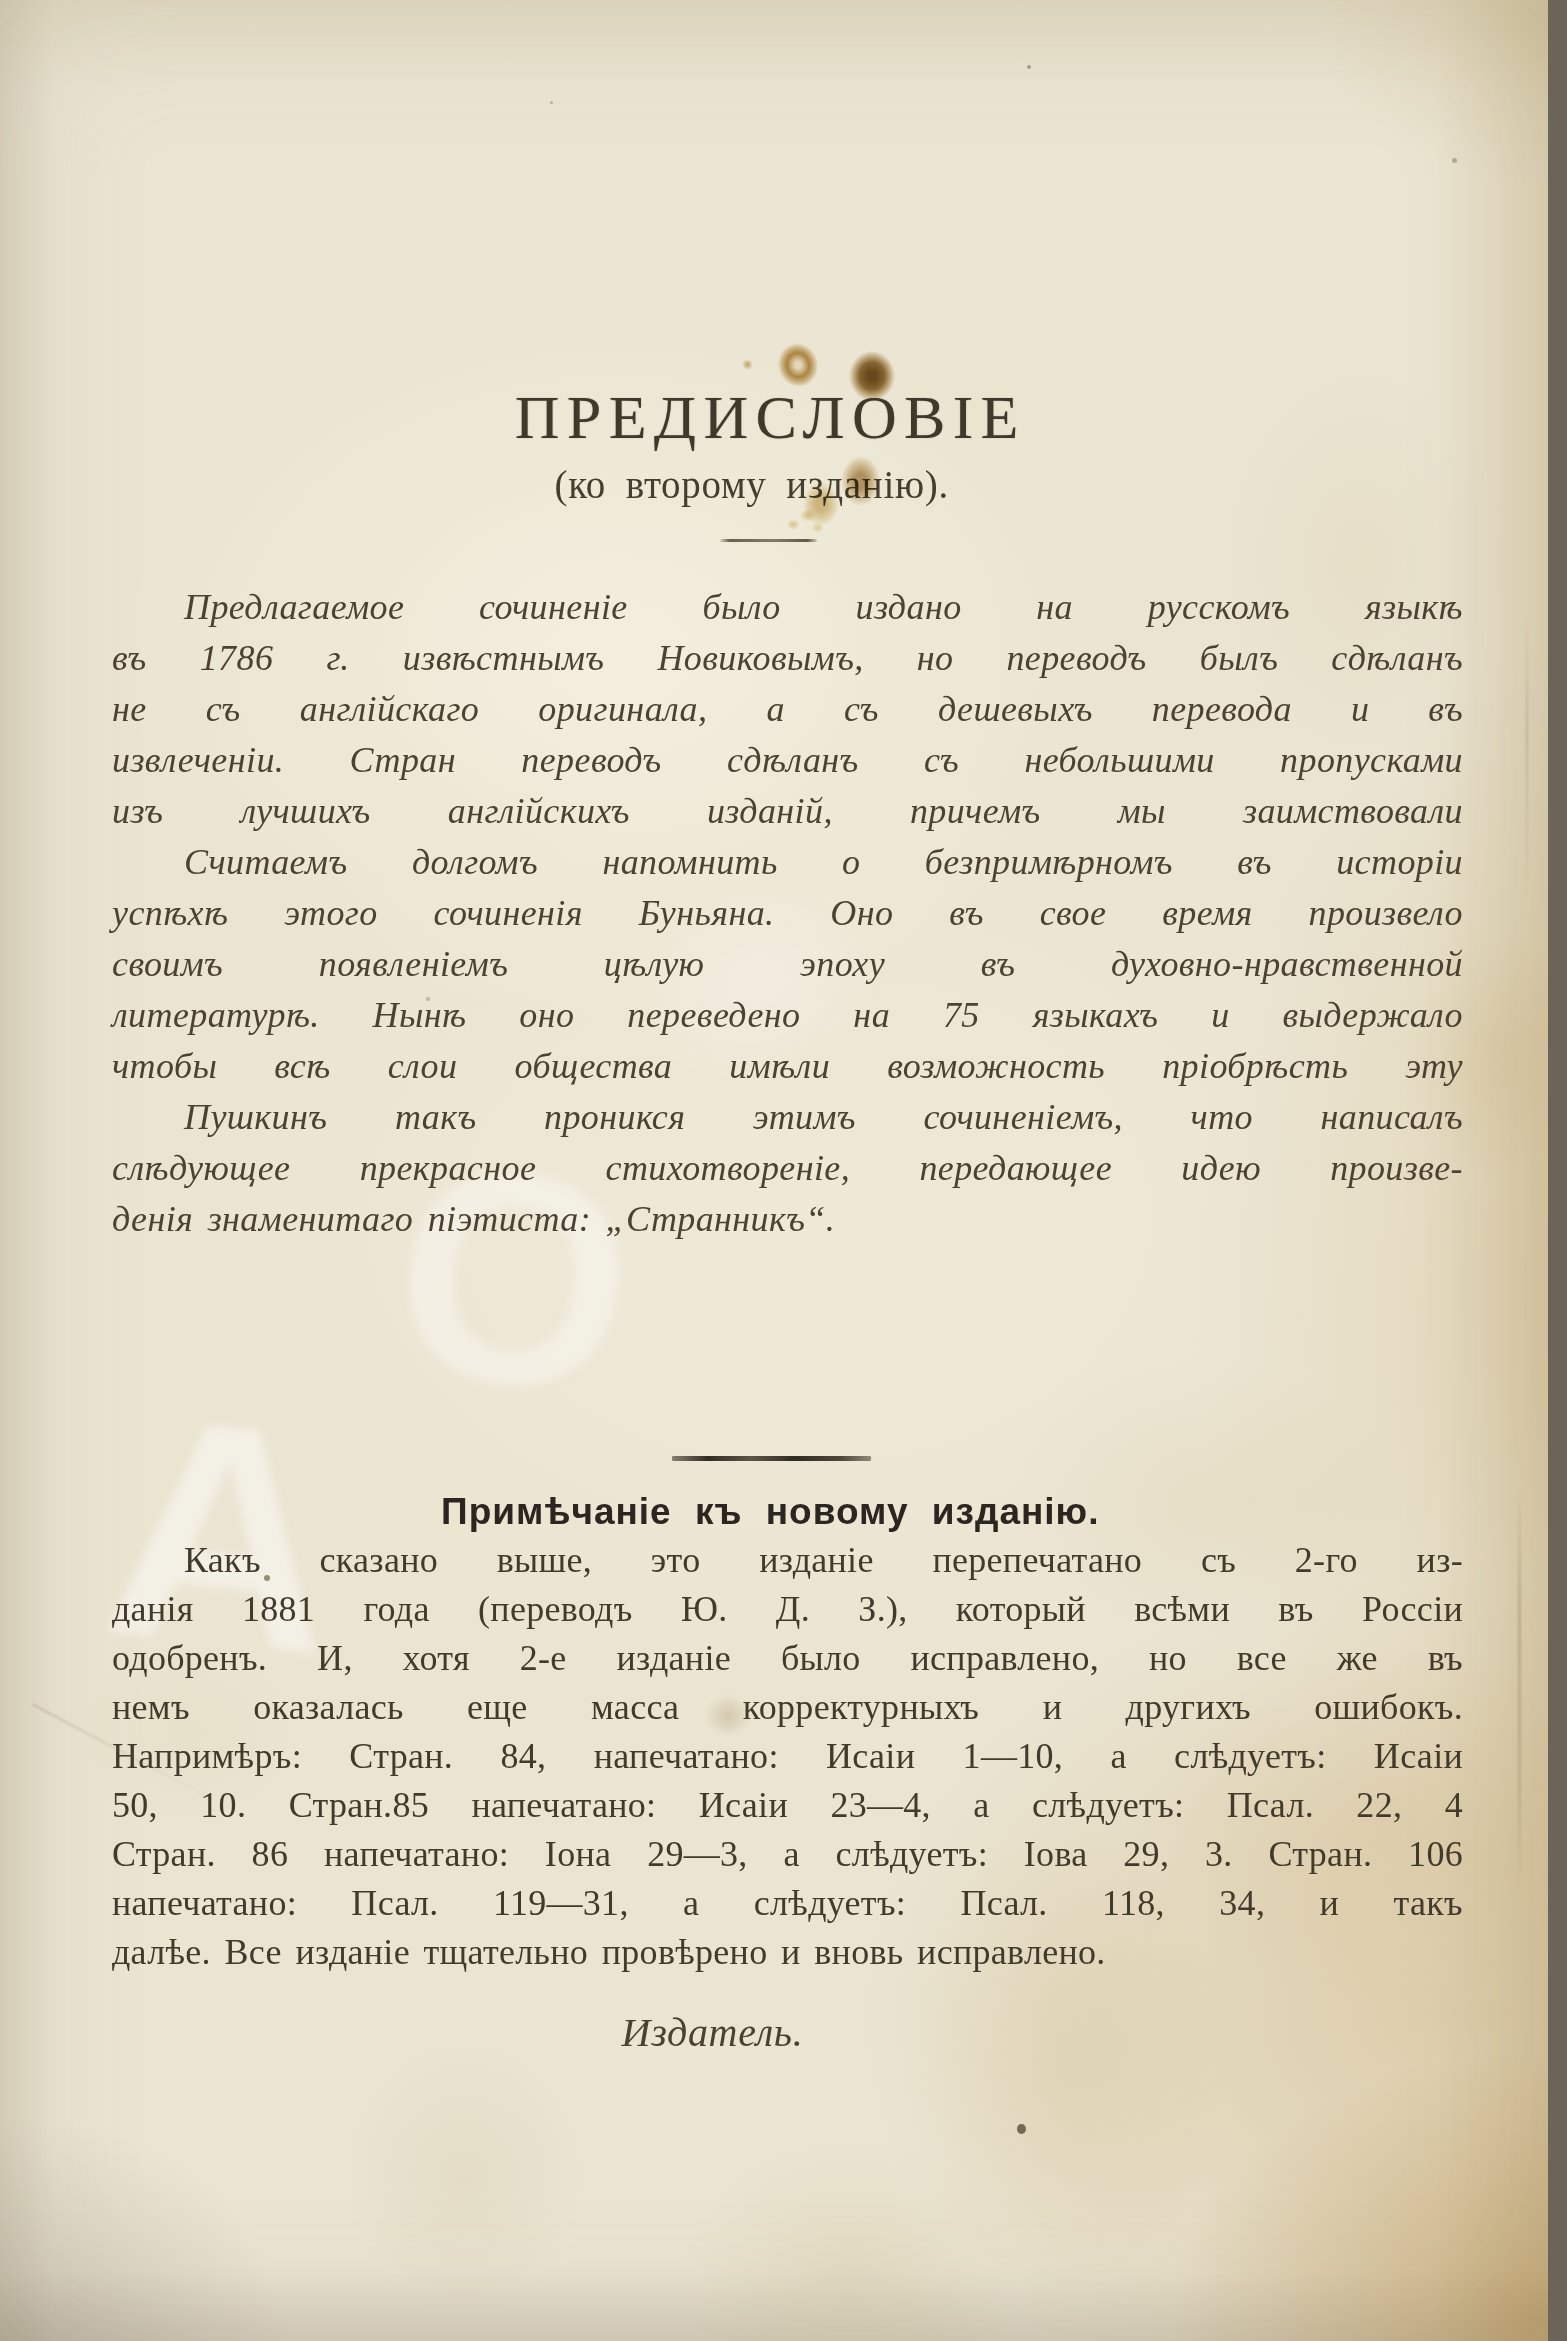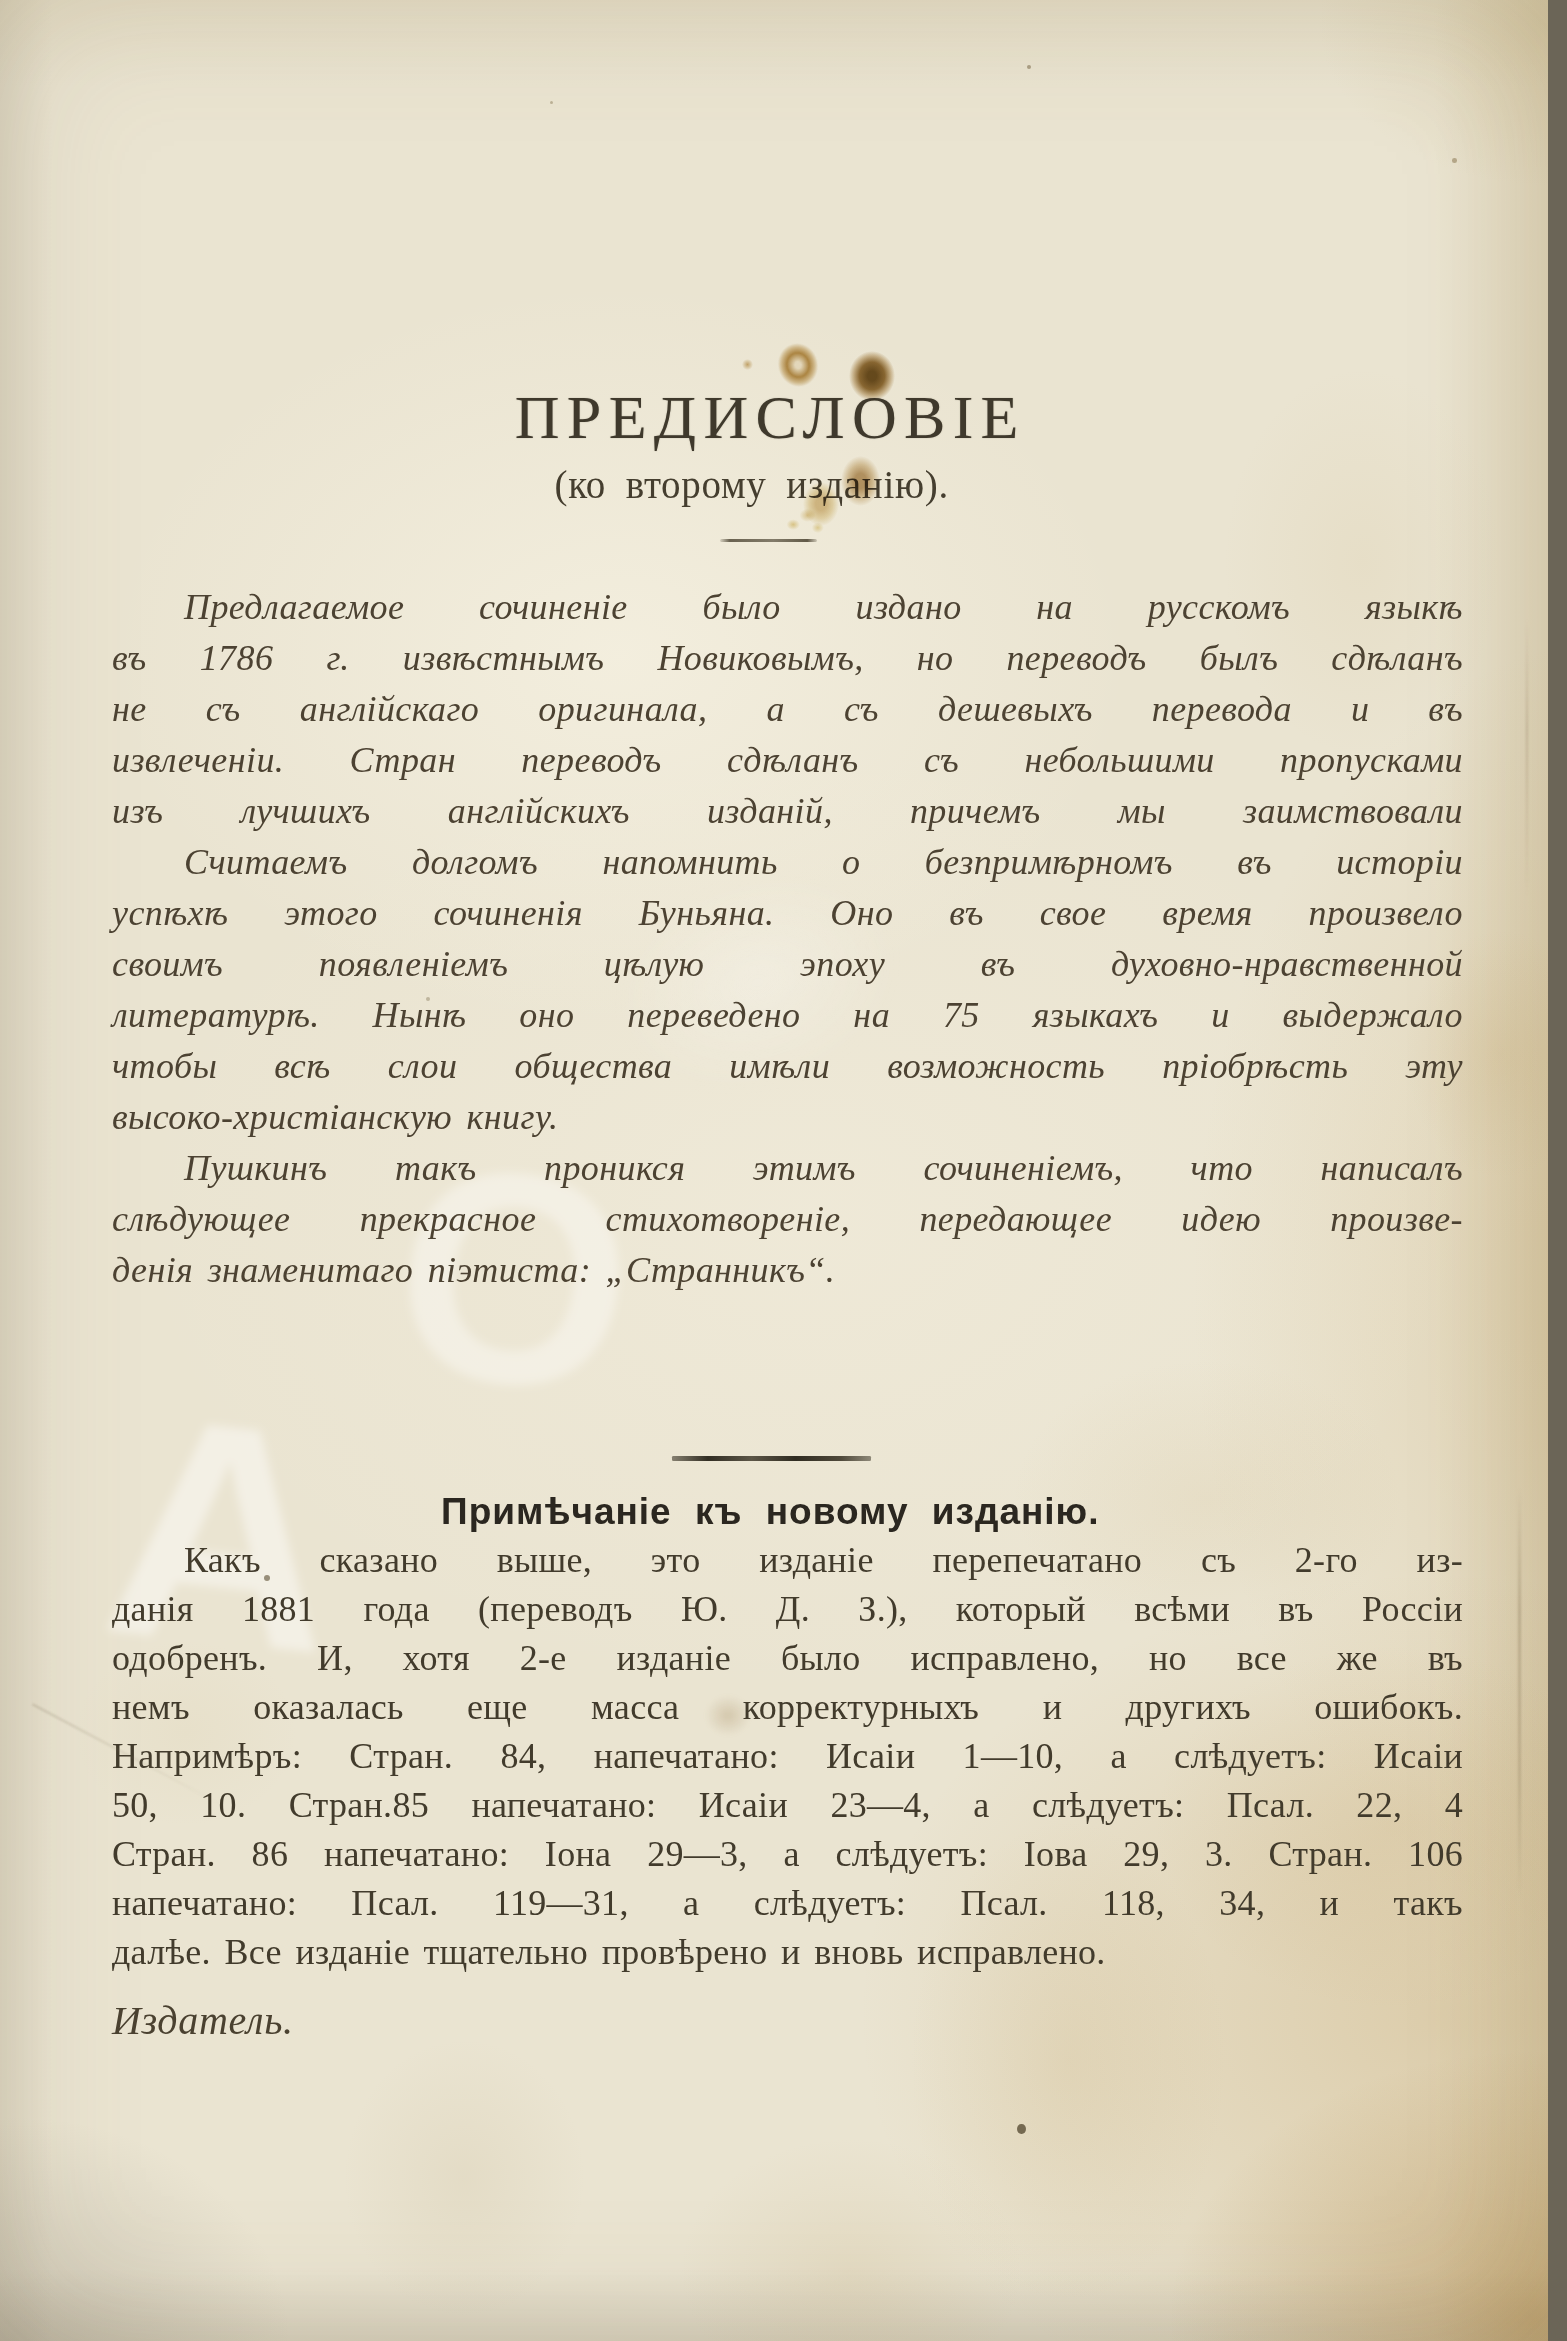--- a/index.html
+++ b/index.html
@@ -122,24 +122,24 @@
     text-align: center;
     font-family: "Liberation Sans", "DejaVu Sans", sans-serif;
     font-weight: 700;
     font-size: 37px;
     letter-spacing: 1px;
     word-spacing: 12px;
     color: #2b2720;
   }
   .signature {
     position: absolute; left: 112px; top: 1997px; width: 1351px;
-    margin: 0;
+    margin: 12px;
     box-sizing: border-box;
     padding-right: 174px;
-    text-align: left;
+    text-align: center;
     font-style: italic;
     font-size: 40px;
     letter-spacing: 0.7px;
     color: #4a4130;
   }
   
   .stain { position: absolute; border-radius: 50%; mix-blend-mode: multiply; pointer-events: none; }
   .stain-ring {
     left: 778px; top: 343px; width: 40px; height: 44px;
     background: radial-gradient(closest-side, rgba(196,150,60,.15) 15%, rgba(166,116,28,.78) 55%, rgba(190,148,70,.5) 80%, rgba(190,148,70,0));
@@ -225,21 +225,20 @@
     <p class="line">въ 1786 г. извѣстнымъ Новиковымъ, но переводъ былъ сдѣланъ</p>
     <p class="line">не съ англійскаго оригинала, а съ дешевыхъ перевода и въ</p>
     <p class="line">извлеченіи. Стран переводъ сдѣланъ съ небольшими пропусками</p>
     <p class="line">изъ лучшихъ англійскихъ изданій, причемъ мы заимствовали</p>
 
     <p class="line first">Считаемъ долгомъ напомнить о безпримѣрномъ въ исторіи</p>
     <p class="line">успѣхѣ этого сочиненія Буньяна. Оно въ свое время произвело</p>
     <p class="line">своимъ появленіемъ цѣлую эпоху въ духовно-нравственной</p>
     <p class="line">литературѣ. Нынѣ оно переведено на 75 языкахъ и выдержало</p>
     <p class="line">чтобы всѣ слои общества имѣли возможность пріобрѣсть эту</p>
-    <p class="line last">высоко-христіанскую книгу.</p>
 
     <p class="line first">Пушкинъ такъ проникся этимъ сочиненіемъ, что написалъ</p>
     <p class="line">слѣдующее прекрасное стихотвореніе, передающее идею произве-</p>
     <p class="line last">денія знаменитаго піэтиста: „Странникъ“.</p>
   </section>
 
   <div class="rule-2"></div>
 
   <h2 class="note-heading">Примѣчаніе къ новому изданію.</h2>
 

